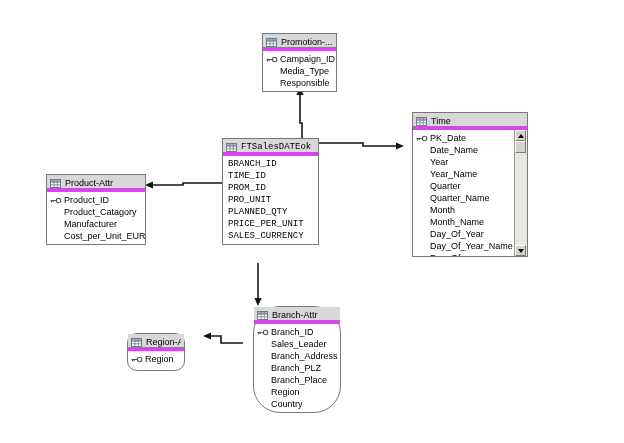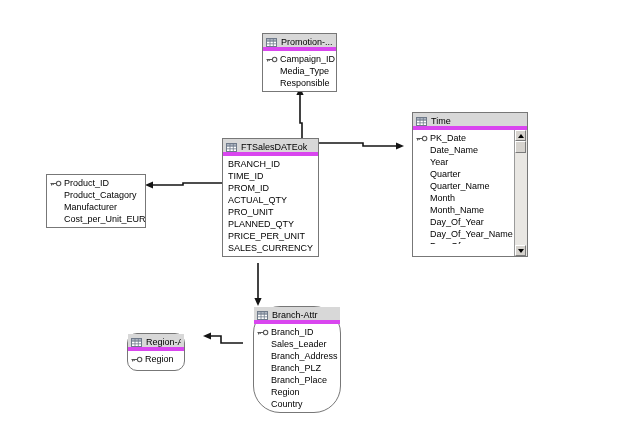--- a/index.html
+++ b/index.html
@@ -96,59 +96,67 @@
         </svg>
         <span class="tname">Time</span>
       </div>
       <div class="tbody" style="height: 124px; overflow: hidden; padding: 2px 0px 0px;">
         <div class="row"><svg width="12" height="7" viewBox="0 0 12 7" class="kicon">
             <circle cx="8.6" cy="3.5" r="2.2" fill="none" stroke="#555" stroke-width="1.1"></circle>
             <path d="M0.5 3.5 H6.4 M1.6 3.5 V5.4 M3.2 3.5 V5.0" stroke="#555" stroke-width="1.1" fill="none"></path>
           </svg><span>PK_Date</span></div>
         <div class="row"><span>Date_Name</span></div>
         <div class="row"><span>Year</span></div>
+        <div class="row"><span>Year_Name</span></div>
         <div class="row"><span>Quarter</span></div>
         <div class="row"><span>Quarter_Name</span></div>
         <div class="row"><span>Month</span></div>
         <div class="row"><span>Month_Name</span></div>
         <div class="row"><span>Day_Of_Year</span></div>
         <div class="row"><span>Day_Of_Year_Name</span></div>
         <div class="row partial"><span>Day_Of_...</span></div>
         <div class="sb">
           <div class="btn up">
             <div class="tri up"></div>
           </div>
           <div class="thumb"></div>
           <div class="btn down">
             <div class="tri down"></div>
           </div>
         </div>
       </div>
     </div>
-    <div class="tbl" style="left: 222px; top: 138px; width: 97px;">
+    <div class="tbl" style="left: 222px; top: 138px; width: 97px; font-family: Liberation Mono, monospace;">
       <div class="hdr">
         <svg width="11" height="9" viewBox="0 0 11 9" class="ticon">
           <rect x="0.5" y="0.5" width="10" height="8" fill="#fff" stroke="#6f7a8a" stroke-width="1"></rect>
           <rect x="0.5" y="0.5" width="10" height="2.6" fill="#aeb6c2" stroke="#6f7a8a" stroke-width="1"></rect>
           <path d="M0.5 5.8 H10.5 M4 0.5 V8.5 M7.3 0.5 V8.5" stroke="#6f7a8a" stroke-width="0.8" fill="none"></path>
         </svg>
         <span class="tname">FTSalesDATEok</span>
       </div>
       <div class="tbody">
         <div class="row noicon"><span>BRANCH_ID</span></div>
         <div class="row noicon"><span>TIME_ID</span></div>
         <div class="row noicon"><span>PROM_ID</span></div>
-        <div class="row noicon"><span>ACTUAL_QTY</span></div>
         <div class="row noicon"><span>PRO_UNIT</span></div>
         <div class="row noicon"><span>PLANNED_QTY</span></div>
         <div class="row noicon"><span>PRICE_PER_UNIT</span></div>
         <div class="row noicon"><span>SALES_CURRENCY</span></div>
       </div>
     </div>
     <div class="tbl" style="left: 46px; top: 174px; width: 100px;">
+      <div class="hdr">
+        <svg width="11" height="9" viewBox="0 0 11 9" class="ticon">
+          <rect x="0.5" y="0.5" width="10" height="8" fill="#fff" stroke="#6f7a8a" stroke-width="1"></rect>
+          <rect x="0.5" y="0.5" width="10" height="2.6" fill="#aeb6c2" stroke="#6f7a8a" stroke-width="1"></rect>
+          <path d="M0.5 5.8 H10.5 M4 0.5 V8.5 M7.3 0.5 V8.5" stroke="#6f7a8a" stroke-width="0.8" fill="none"></path>
+        </svg>
+        <span class="tname">Product-Attr</span>
+      </div>
       <div class="tbody">
         <div class="row"><svg width="12" height="7" viewBox="0 0 12 7" class="kicon">
             <circle cx="8.6" cy="3.5" r="2.2" fill="none" stroke="#555" stroke-width="1.1"></circle>
             <path d="M0.5 3.5 H6.4 M1.6 3.5 V5.4 M3.2 3.5 V5.0" stroke="#555" stroke-width="1.1" fill="none"></path>
           </svg><span>Product_ID</span></div>
         <div class="row"><span>Product_Catagory</span></div>
         <div class="row"><span>Manufacturer</span></div>
         <div class="row"><span>Cost_per_Unit_EUR</span></div>
       </div>
     </div>

